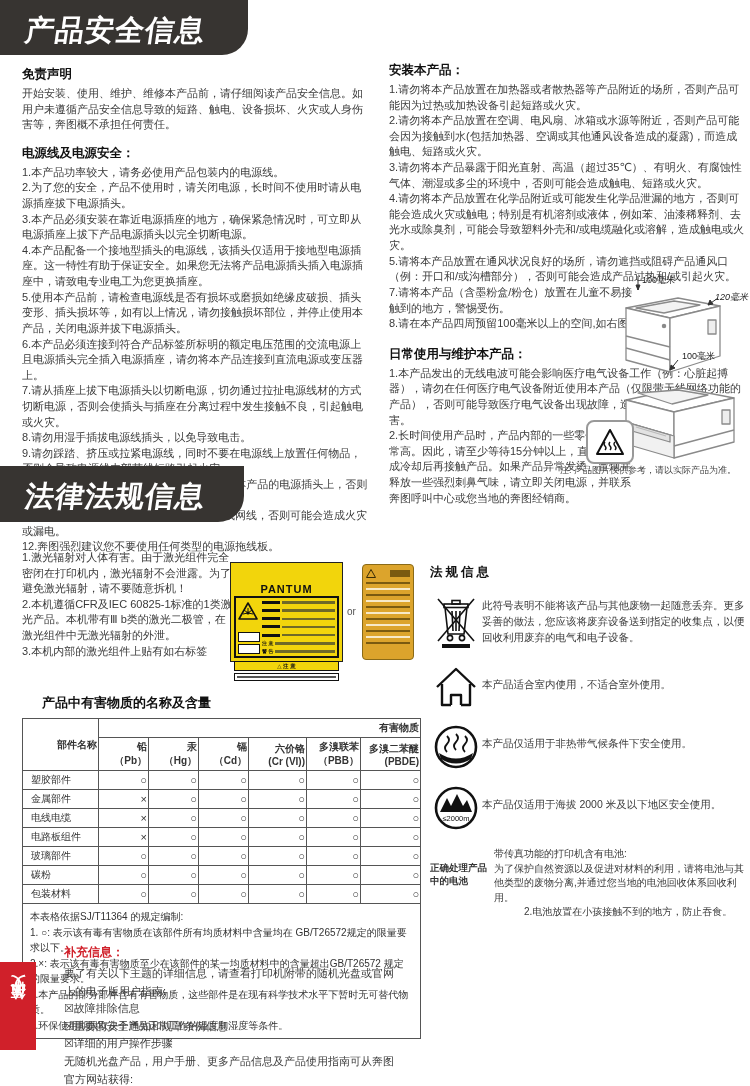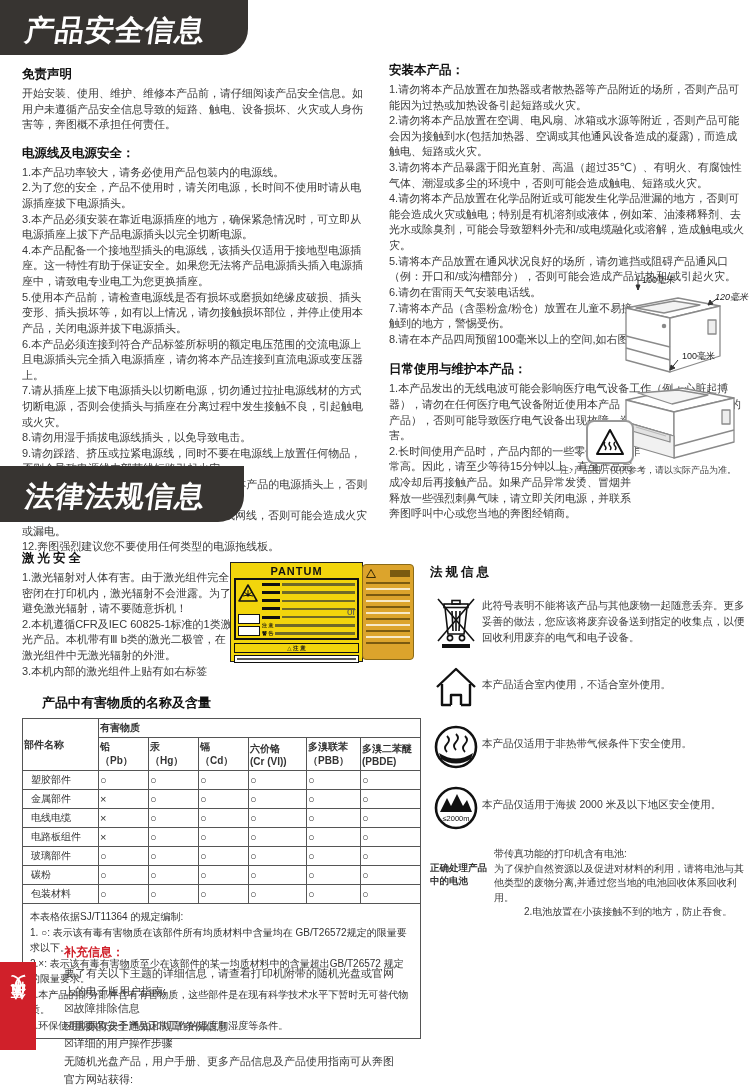--- a/index.html
+++ b/index.html
@@ -21,22 +21,22 @@
   .narrow{width:252px;}
   
   .fig{position:absolute;}
   #fig1{left:598px;top:226px;width:150px;height:108px;margin-top:48px;}
   #fig2{left:596px;top:378px;width:152px;height:100px;}
   .dim{position:absolute;font-size:9px;color:#222;white-space:nowrap;}
   .img-note{position:absolute;left:560px;top:464px;font-size:9px;color:#444;}
   
   .laser-col{position:absolute;left:22px;top:550px;width:214px;}
   .labels-wrap{position:absolute;left:230px;top:558px;width:190px;height:110px;}
-  .pantum-label{position:absolute;left:0;top:4px;width:133px;height:100px;background:#f2d50c;
-                border:1px solid #222;box-sizing:border-box;padding:2px 3px;}
+  .pantum-label{position:absolute;left:0;top:4px;width:113px;height:100px;background:#f2d50c;
+                border:1px solid #222;box-sizing:border-box;padding:20px 3px;}
   .pantum-logo{font-size:11px;font-weight:800;letter-spacing:1px;color:#111;text-align:center;line-height:13px;}
   .pl-inner{border:2px solid #111;height:62px;position:relative;padding:2px 2px 2px 26px;box-sizing:border-box;}
   .pl-rows{display:flex;flex-direction:column;justify-content:space-between;height:100%;}
   .tl-row{height:5px;display:flex;align-items:center;}
   .tl-row i{display:block;width:18px;height:3px;background:#111;margin-right:2px;}
   .tl-row b{display:block;flex:1;height:2.5px;background:#6f6a28;}
   .tl-row.cjk{font-size:5px;font-weight:bold;color:#111;line-height:5px;font-style:normal;}
   .tl-row.cjk b{margin-left:2px;}
   .pl-tri{position:absolute;left:2px;top:4px;}
   .pl-box{position:absolute;left:2px;top:34px;width:20px;height:8px;background:#fff;border:1px solid #111;}
@@ -58,21 +58,21 @@
   .reg-icon{flex:0 0 52px;display:flex;justify-content:center;}
   .reg-text{flex:1;font-size:10.5px;line-height:1.5;color:#3a3a3a;padding-top:2px;}
   .bat-row{display:flex;margin-top:16px;}
   .bat-label{flex:0 0 64px;font-size:9.5px;font-weight:bold;color:#333;line-height:1.4;padding-top:14px;}
   .bat-text{flex:1;font-size:10px;line-height:1.45;color:#3a3a3a;}
   .bat-ind{padding-left:30px;}
   
   .tbl-wrap{position:absolute;left:22px;top:694px;width:400px;}
   .tbl-title{font-size:13px;font-weight:bold;color:#111;margin-bottom:6px;margin-left:20px;}
   table.hz{border-collapse:collapse;width:398px;table-layout:fixed;}
-  table.hz th,table.hz td{border:1px solid #555;font-size:10px;color:#333;text-align:left;padding:2px 1px;}
+  table.hz th,table.hz td{border:1px solid #555;font-size:10px;color:#333;text-align:right;padding:2px 1px;}
   table.hz th{font-weight:bold;}
   table.hz td.cname{text-align:left;padding-left:8px;}
   table.hz .sym{font-size:11px;}
   td.notes{text-align:left !important;font-size:9.5px;line-height:1.55;padding:5px 7px !important;color:#333;}
   
   .tab-red{position:absolute;left:0;top:962px;width:36px;height:88px;background:#d0202a;
            display:flex;align-items:center;justify-content:center;}
   .tab-red span{writing-mode:vertical-rl;transform:rotate(180deg);color:#fff;font-weight:bold;
                 font-size:15px;letter-spacing:3px;}
   .supp{position:absolute;left:64px;top:944px;width:336px;}
@@ -108,21 +108,20 @@
     <p class="item">12.奔图强烈建议您不要使用任何类型的电源拖线板。</p>
   </div>
 
   <div class="col-right">
     <div class="sec">安装本产品：</div>
     <p class="item">1.请勿将本产品放置在加热器或者散热器等产品附近的场所，否则产品可能因为过热或加热设备引起短路或火灾。</p>
     <p class="item">2.请勿将本产品放置在空调、电风扇、冰箱或水源等附近，否则产品可能会因为接触到水(包括加热器、空调或其他通风设备造成的凝露)，而造成触电、短路或火灾。</p>
     <p class="item">3.请勿将本产品暴露于阳光直射、高温（超过35℃）、有明火、有腐蚀性气体、潮湿或多尘的环境中，否则可能会造成触电、短路或火灾。</p>
     <p class="item">4.请勿将本产品放置在化学品附近或可能发生化学品泄漏的地方，否则可能会造成火灾或触电；特别是有机溶剂或液体，例如苯、油漆稀释剂、去光水或除臭剂，可能会导致塑料外壳和/或电缆融化或溶解，造成触电或火灾。</p>
     <p class="item">5.请将本产品放置在通风状况良好的场所，请勿遮挡或阻碍产品通风口（例：开口和/或沟槽部分），否则可能会造成产品过热和/或引起火灾。</p>
-    <p class="item narrow">6.请勿在雷雨天气安装电话线。</p>
     <p class="item narrow">7.请将本产品（含墨粉盒/粉仓）放置在儿童不易接触到的地方，警惕受伤。</p>
     <p class="item narrow">8.请在本产品四周预留100毫米以上的空间,如右图:</p>
     <div style="height:14px;"></div>
     <div class="sec">日常使用与维护本产品：</div>
     <p class="item">1.本产品发出的无线电波可能会影响医疗电气设备工作（例：心脏起搏器），请勿在任何医疗电气设备附近使用本产品（仅限带无线网络功能的产品），否则可能导致医疗电气设备出现故障，造成医疗事故或人员伤害。</p>
     <p class="item narrow">2.长时间使用产品时，产品内部的一些零件温度会非常高。因此，请至少等待15分钟以上，直至产品完成冷却后再接触产品。如果产品异常发烫、冒烟并释放一些强烈刺鼻气味，请立即关闭电源，并联系奔图呼叫中心或您当地的奔图经销商。</p>
   </div>
 
   <div class="fig" id="fig1">
     <svg width="118" height="86" viewBox="0 0 118 86" style="position:absolute;left:14px;top:16px;">
@@ -177,21 +176,20 @@
       </svg>
     </div>
   </div>
   <div class="img-note">注: 产品图片仅供参考，请以实际产品为准。</div>
 
   <div class="banner" id="banner2">
     <span>法律法规信息</span>
   </div>
 
   <div class="laser-col">
-    <div class="sec sp">激光安全</div>
     <p class="item">1.激光辐射对人体有害。由于激光组件完全密闭在打印机内，激光辐射不会泄露。为了避免激光辐射，请不要随意拆机！</p>
     <p class="item">2.本机遵循CFR及IEC 60825-1标准的1类激光产品。本机带有Ⅲ b类的激光二极管，在激光组件中无激光辐射的外泄。</p>
     <p class="item">3.本机内部的激光组件上贴有如右标签</p>
   </div>
 
   <div class="labels-wrap">
     <div class="pantum-label">
       <div class="pantum-logo">PANTUM</div>
       <div class="pl-inner">
         <div class="pl-tri">

